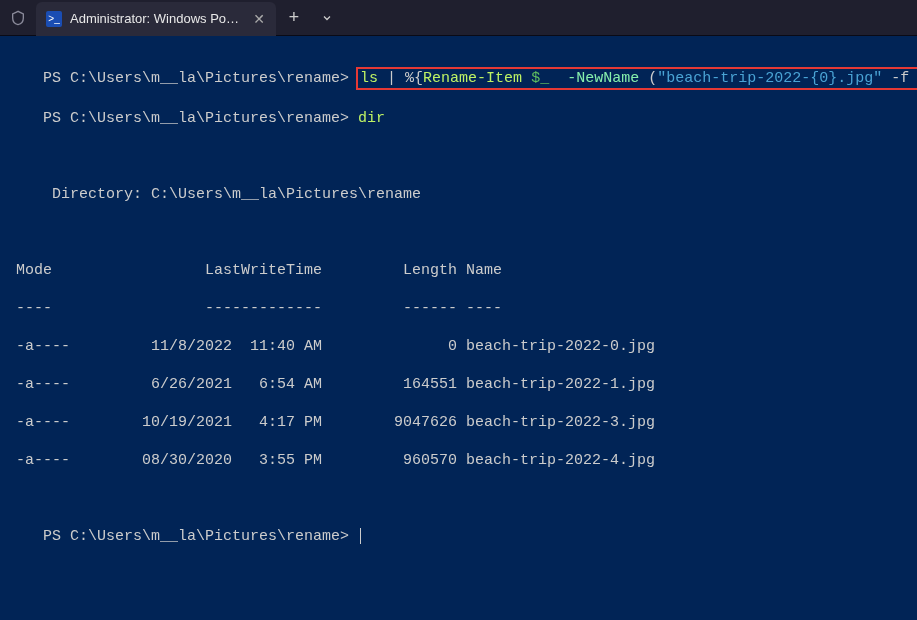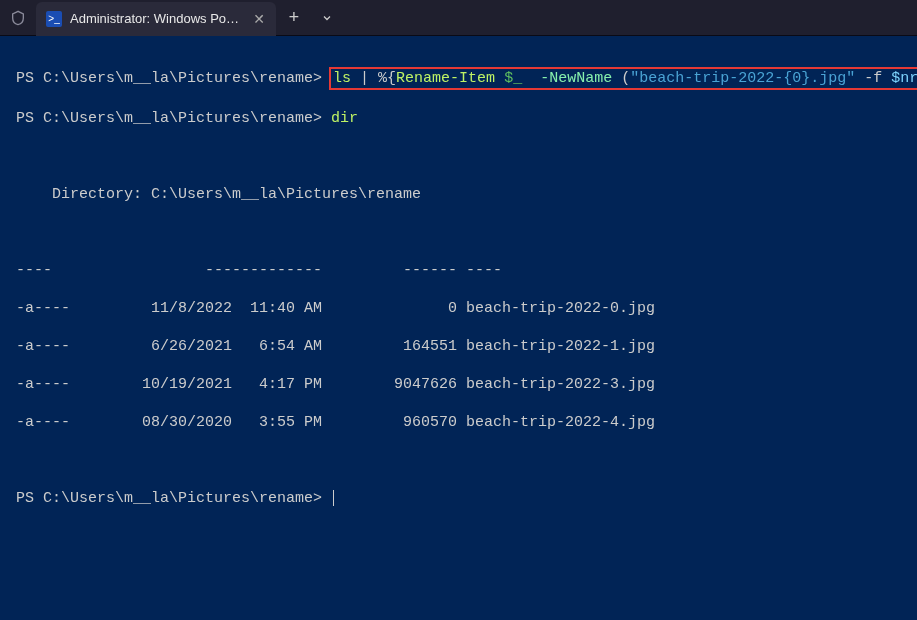--- a/index.html
+++ b/index.html
@@ -88,21 +88,21 @@
     }
     .terminal {
       padding: 12px 0 0 0;
       white-space: pre;
       line-height: 19px;
       background: #012456;
       height: calc(100% - 36px);
       overflow: hidden;
     }
     .line { padding-left: 16px; }
-    .prompt { color: #cccccc; }
+    .prompt { color: #cccccc; margin-left: 27px; }
     .highlight-box {
       border: 2px solid #e53935;
       display: inline-block;
       padding: 0 2px;
       margin-left: -2px;
     }
     .tok-cmd { color: #bef264; }
     .tok-pipe { color: #cccccc; }
     .tok-op { color: #cccccc; }
     .tok-var { color: #5fbf5f; }
@@ -141,20 +141,21 @@
 </div>
 
 <div class="terminal">
 <div class="line"><span class="prompt">PS C:\Users\m__la\Pictures\rename&gt; </span><span class="highlight-box"><span class="tok-cmd">ls</span><span class="tok-pipe"> | </span><span class="tok-op">%{</span><span class="tok-cmd">Rename-Item </span><span class="tok-var">$_</span><span class="tok-param">  -NewName </span><span class="tok-op">(</span><span class="tok-str">"beach-trip-2022-{0}.jpg"</span><span class="tok-op"> -f </span><span class="tok-varend">$nr</span></span></div>
 <div class="line"><span class="prompt">PS C:\Users\m__la\Pictures\rename&gt; </span><span class="tok-cmd">dir</span></div>
 <div class="line"></div>
 <div class="line"></div>
 <div class="line">    Directory: C:\Users\m__la\Pictures\rename</div>
 <div class="line"></div>
 <div class="line"></div>
+<div class="line">Mode                 LastWriteTime         Length Name</div>
 <div class="line">----                 -------------         ------ ----</div>
 <div class="line">-a----         11/8/2022  11:40 AM              0 beach-trip-2022-0.jpg</div>
 <div class="line">-a----         6/26/2021   6:54 AM         164551 beach-trip-2022-1.jpg</div>
 <div class="line">-a----        10/19/2021   4:17 PM        9047626 beach-trip-2022-3.jpg</div>
 <div class="line">-a----        08/30/2020   3:55 PM         960570 beach-trip-2022-4.jpg</div>
 <div class="line"></div>
 <div class="line"></div>
 <div class="line"><span class="prompt">PS C:\Users\m__la\Pictures\rename&gt; </span><span class="cursor"></span></div>
 </div>
 

